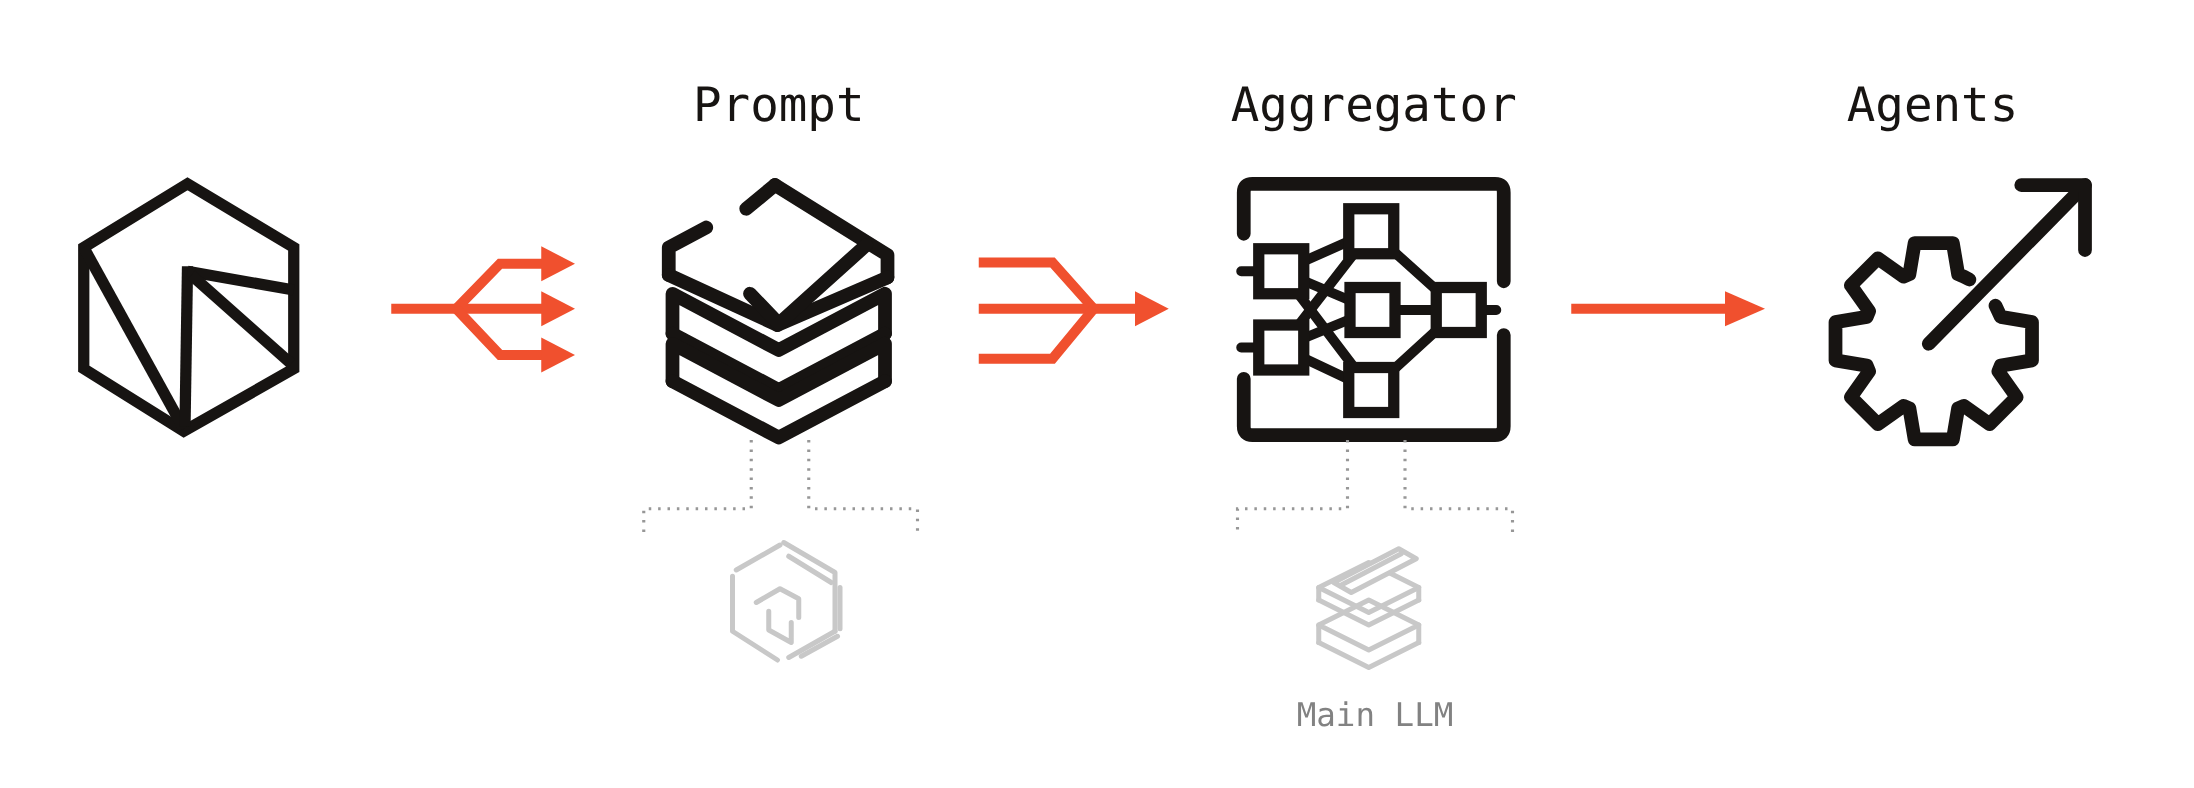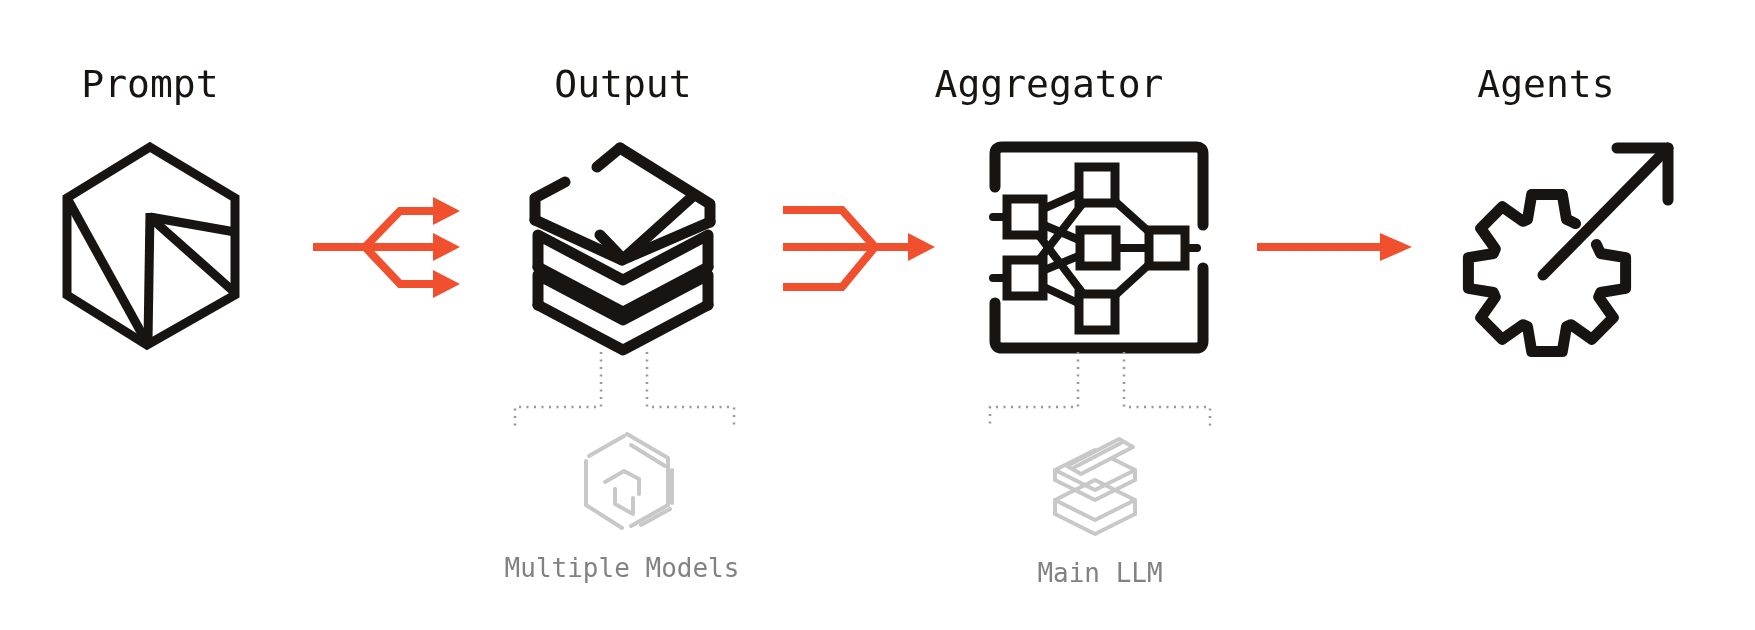--- a/index.html
+++ b/index.html
@@ -41,23 +41,22 @@
   .f-accent{fill:var(--accent);stroke:none;}
   .s-muted{stroke:var(--muted-icon);fill:none;}
   .s-muted-fillw{stroke:var(--muted-icon);fill:#ffffff;}
   .s-dotted{stroke:var(--dotted);fill:none;stroke-dasharray:2 5.5;}
 </style>
 </head>
 <body>
 
 <div class="canvas">
 
-  <div class="stage-label" style="left:150px;top:64px">Prompt</div>
-  <div class="stage-label" style="left:623px;top:64px">Output</div>
-  <div class="stage-label" style="left:1049px;top:64px">Aggregator</div>
+  <div class="stage-label" style="left:623px;top:64px">Prompt</div>
+  <div class="stage-label" style="left:1099px;top:64px">Aggregator</div>
   <div class="stage-label" style="left:1546px;top:64px">Agents</div>
 
   <svg class="abs" style="left:55px;top:135px" width="200" height="220" viewBox="0 0 200 220">
     <g class="s-ink" stroke-width="9" stroke-linejoin="miter" stroke-linecap="butt">
       <path d="M95,12 L180,63 L180,160 L92,210 L12,160 L12,63 Z"></path>
       <path d="M12,63 L92,208"></path>
       <path d="M95,78 L93,206"></path>
       <path d="M95,82 L180,97"></path>
       <path d="M98,85 L178,156"></path>
     </g>
@@ -176,16 +175,15 @@
         <path d="M10,86 L50,106 L90,86"></path>
         <path d="M10,42 L50,22 L90,42 L50,62 Z"></path>
         <path d="M10,42 V52 M90,42 V52"></path>
         <path d="M10,52 L50,72 L90,52"></path>
       </g>
       <path class="s-muted-fillw" d="M22,38 L74,11 L88,19 L36,46 Z"></path>
       <path class="s-muted" d="M28,40 L76,15"></path>
     </g>
   </svg>
 
-  <div class="sub-label" style="left:622px;top:553px">Multiple Models</div>
   <div class="sub-label" style="left:1100px;top:558px">Main LLM</div>
 
 </div>
 
 </body></html>

